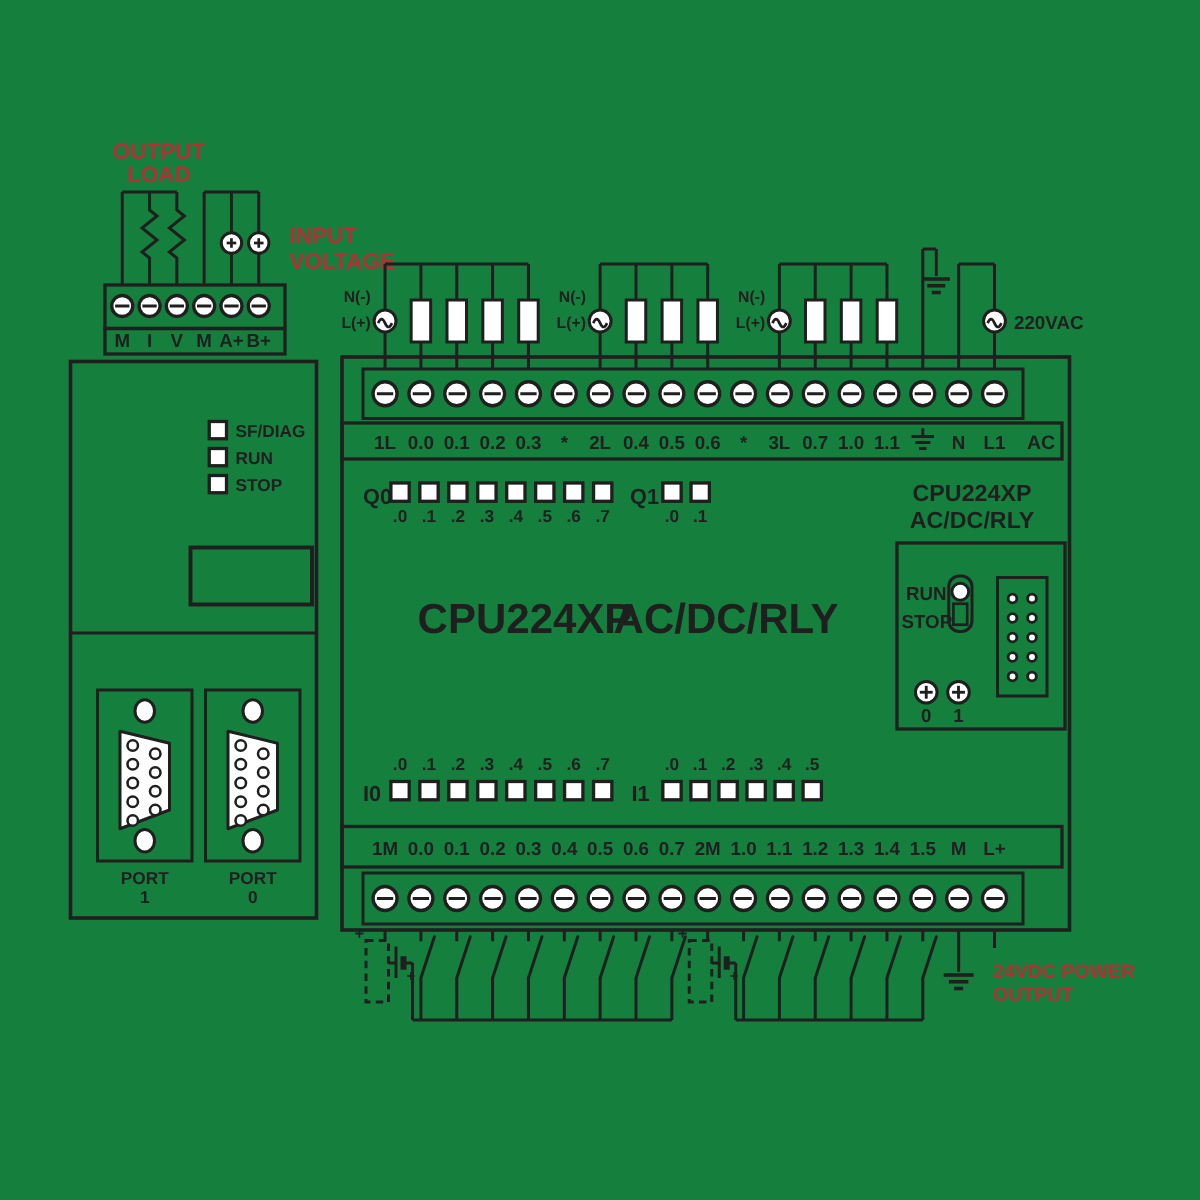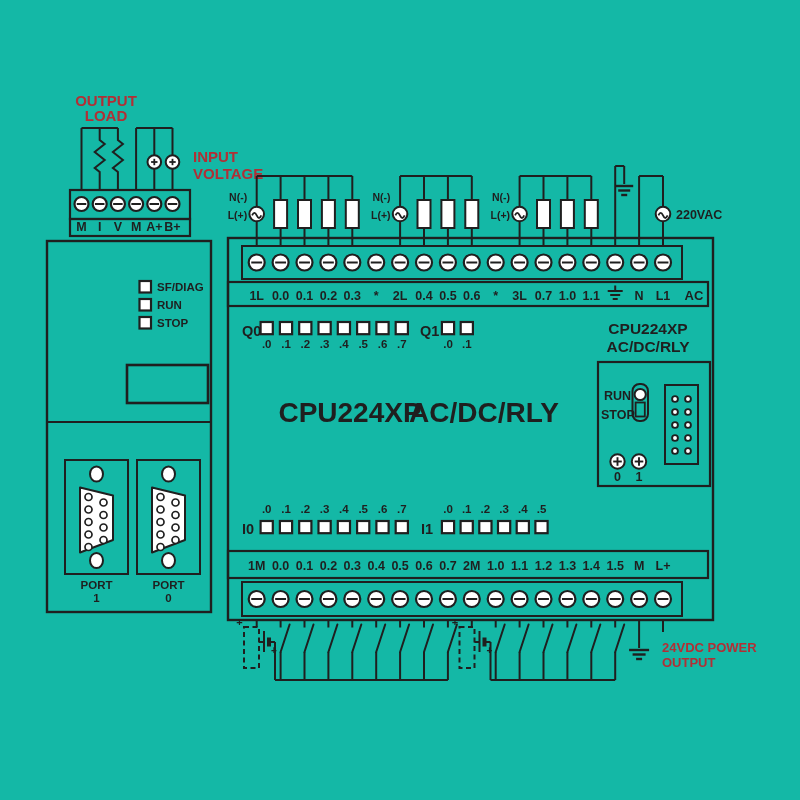--- a/index.html
+++ b/index.html
@@ -1,16 +1,16 @@
 <!DOCTYPE html>
 <html><head>
 <meta charset="utf-8">
 <style>
   html,body{margin:0;padding:0;background:#fff;}
-  #canvas{position:relative;width:800px;height:800px;background:#14b8a6;overflow:hidden;}
+  #canvas{position:relative;width:800px;height:800px;background:#15803d;overflow:hidden;}
   svg{position:absolute;left:0;top:0;}
   svg text{font-family:"Liberation Sans", sans-serif; fill:#1f1f1f;}
   .red{fill:#b22f35;}
   .t11{font-size:11.5px;font-weight:700;}
   .t12{font-size:12.5px;font-weight:700;}
   .t13{font-size:13px;font-weight:700;}
   .t14{font-size:14.5px;font-weight:700;}
   .t15{font-size:15px;font-weight:700;}
   .t16{font-size:15.5px;font-weight:600;}
   .t28{font-size:28px;font-weight:600;}

